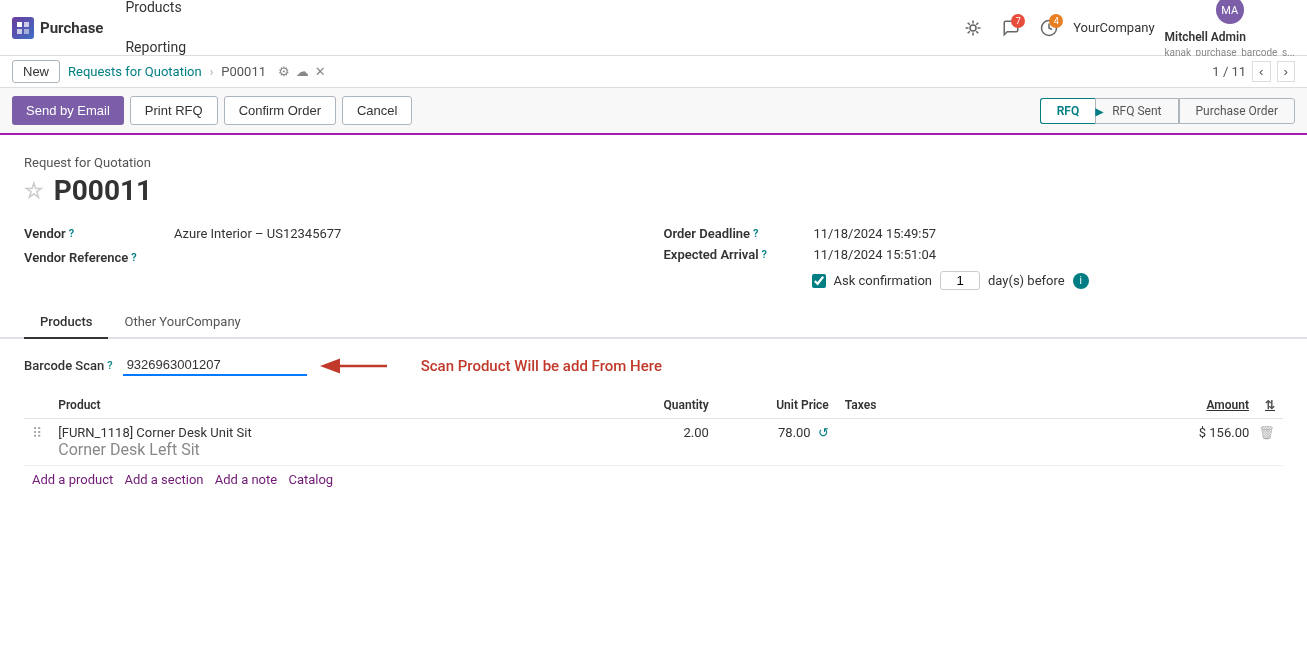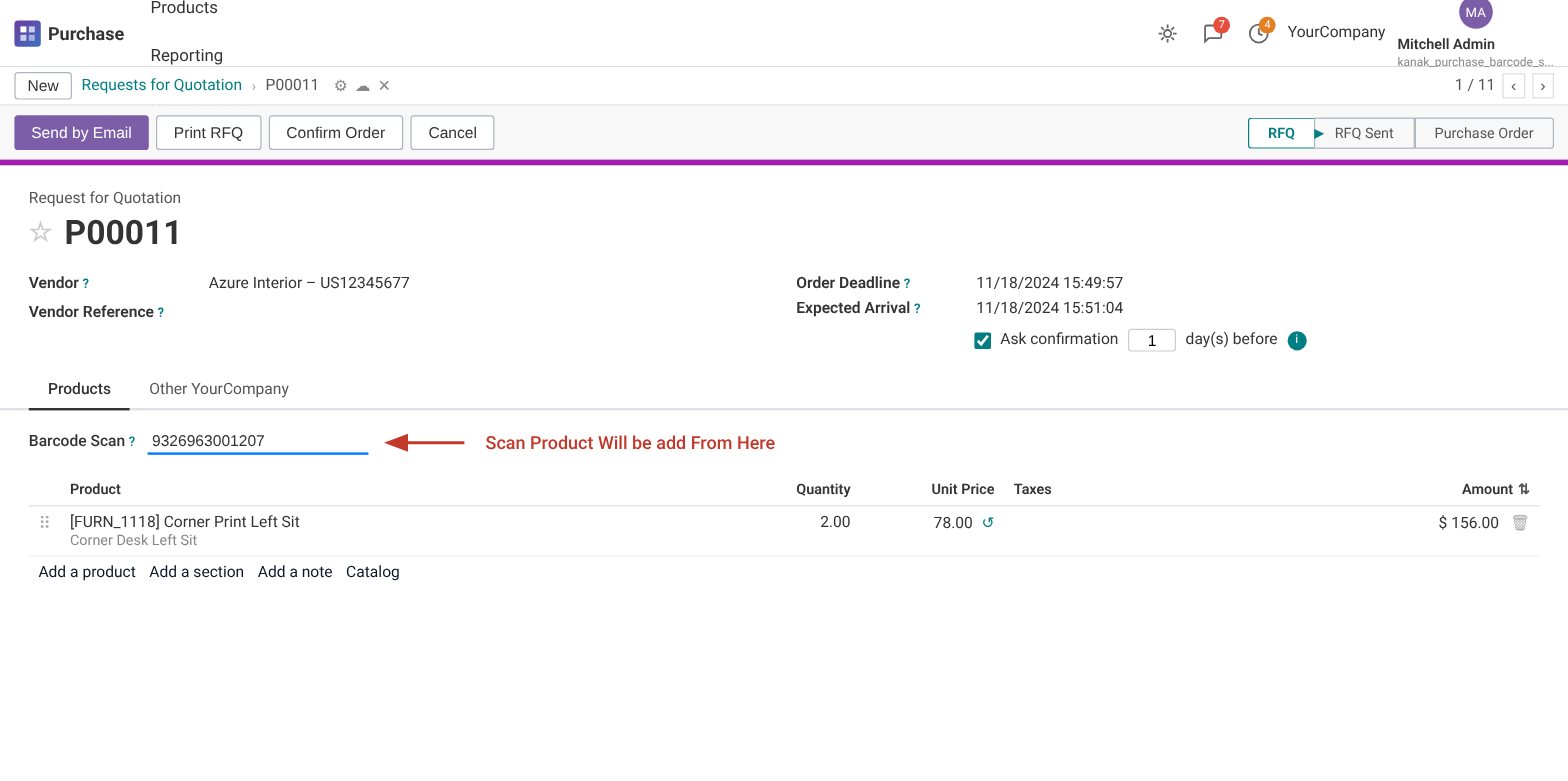--- a/index.html
+++ b/index.html
@@ -61,21 +61,21 @@
     .breadcrumb-sep { color: #aaa; font-size: 12px; }
     .breadcrumb-current { font-size: 13px; color: #555; }
     .breadcrumb-icons { display: flex; gap: 6px; align-items: center; color: #888; cursor: pointer; margin-left: 4px; }
     .breadcrumb-right { display: flex; align-items: center; gap: 6px; font-size: 13px; color: #555; }
     .breadcrumb-nav-btn {
       border: 1px solid #ddd; background: #fff; padding: 2px 6px; cursor: pointer; color: #555;
     }
 
     
     .action-bar {
-      background: #f8f8f8; border-bottom: 5px solid #a21caf; padding: 8px 12px;
+      background: #f8f8f8; border-bottom: 2px solid #a21caf; padding: 8px 12px;
       display: flex; align-items: center; justify-content: space-between;
     }
     .action-left { display: flex; gap: 6px; }
     .btn-primary {
       background: #7b5ea7; color: #fff; border: none; padding: 6px 14px; border-radius: 3px;
       cursor: pointer; font-size: 13px; font-weight: 500;
     }
     .btn-secondary {
       background: #fff; color: #333; border: 1px solid #adb5bd; padding: 6px 14px; border-radius: 3px;
       cursor: pointer; font-size: 13px;
@@ -133,45 +133,45 @@
     .tab.active { border-bottom: 2px solid #333; color: #333; font-weight: 500; }
 
     
     .products-section { padding: 16px 24px; }
     .barcode-row { display: flex; align-items: center; gap: 10px; margin-bottom: 16px; }
     .barcode-label { font-size: 13px; color: #333; font-weight: 500; display: flex; align-items: center; gap: 3px; }
     .barcode-input {
       border: none; border-bottom: 2px solid #007bff; padding: 2px 4px; font-size: 13px;
       color: #333; outline: none; min-width: 180px; background: transparent;
     }
-    .arrow-annotation { display: flex; align-items: center; gap: 8px; color: #c0392b; font-size: 15px; font-weight: 500; }
+    .arrow-annotation { display: flex; align-items: center; gap: 24px; color: #c0392b; font-size: 15px; font-weight: 500; }
 
     
     .product-table { width: 100%; border-collapse: collapse; }
     .product-table th {
       text-align: left; padding: 6px 8px; font-size: 12px; font-weight: 600;
       color: #333; border-bottom: 1px solid #dee2e6;
     }
     .product-table td {
       padding: 6px 8px; font-size: 13px; color: #333; vertical-align: top;
     }
     .product-table tr:not(.header-row):not(.actions-row) { border-bottom: 1px solid #f0f0f0; }
     .col-handle { width: 20px; color: #aaa; text-align: center; }
     .col-product { width: 45%; }
     .col-qty { width: 100px; text-align: right; }
     .col-price { width: 120px; text-align: right; }
     .col-tax { width: 150px; }
     .col-amount { text-align: right; }
     .product-name { font-size: 13px; color: #333; }
-    .product-desc { font-size: 12px; color: #888; }
+    .product-desc { font-size: 16px; color: #888; }
     .price-reset { color: #017e84; cursor: pointer; font-size: 13px; margin-left: 4px; }
     .delete-icon { color: #aaa; cursor: pointer; margin-left: 6px; }
-    .amount-col-header { display: flex; align-items: center; gap: 4px; justify-content: flex-end; }
+    .amount-col-header { display: flex; align-items: center; gap: 16px; justify-content: flex-end; text-decoration: underline; }
     .table-actions { padding: 8px 8px; }
-    .table-action-link { color: #0f172a; cursor: pointer; font-size: 13px; margin-right: 8px; }
+    .table-action-link { color: #701a75; cursor: pointer; font-size: 13px; margin-right: 8px; }
 
     
     ::-webkit-scrollbar { width: 8px; }
     ::-webkit-scrollbar-thumb { background: #ccc; border-radius: 4px; }
 
     .page-wrapper { height: 651px; overflow: hidden; display: flex; flex-direction: column; width: 1307px; }
     .content-area { flex: 1; overflow-y: auto; background: #fff; }
   </style>
 </head>
 <body>
@@ -356,21 +356,21 @@
                   <span>Amount</span>
                   <span style="color:#555; cursor:pointer;">⇅</span>
                 </div>
               </th>
             </tr>
           </thead>
           <tbody>
             <tr>
               <td class="col-handle" style="color:#aaa; font-size:14px;">⠿</td>
               <td class="col-product">
-                <div class="product-name">[FURN_1118] Corner Print Left Sit</div>
+                <div class="product-name">[FURN_1118] Corner Desk Unit Sit</div>
                 <div class="product-desc">Corner Desk Left Sit</div>
               </td>
               <td class="col-qty" style="text-align:right;">2.00</td>
               <td class="col-price" style="text-align:right;">
                 <span>78.00</span>
                 <span class="price-reset">↺</span>
               </td>
               <td class="col-tax"></td>
               <td class="col-amount" style="text-align:right;">
                 <span>$ 156.00</span>

